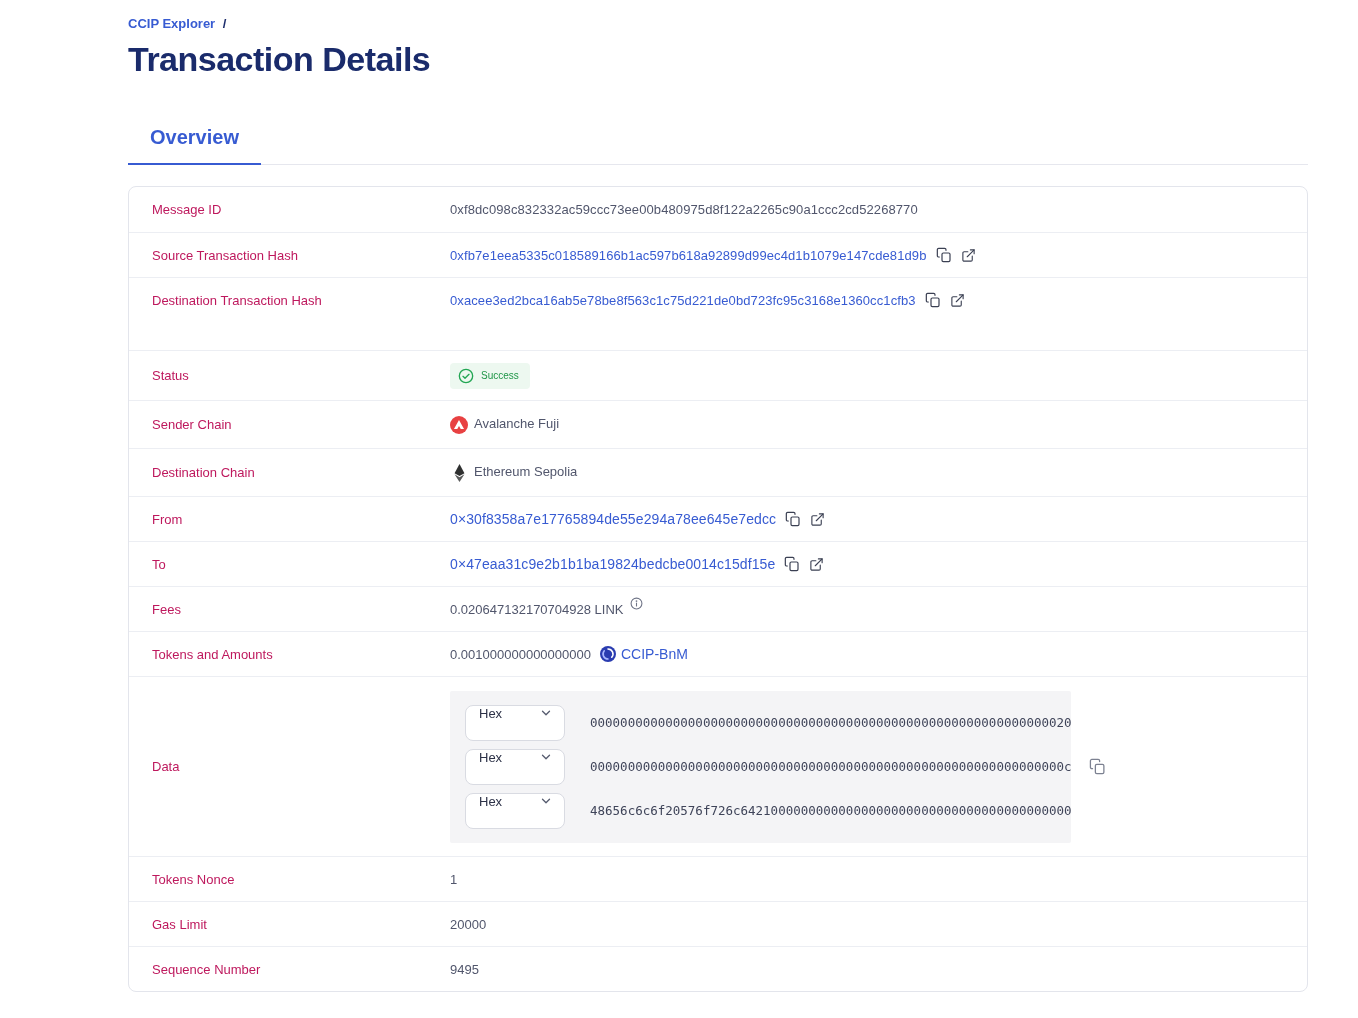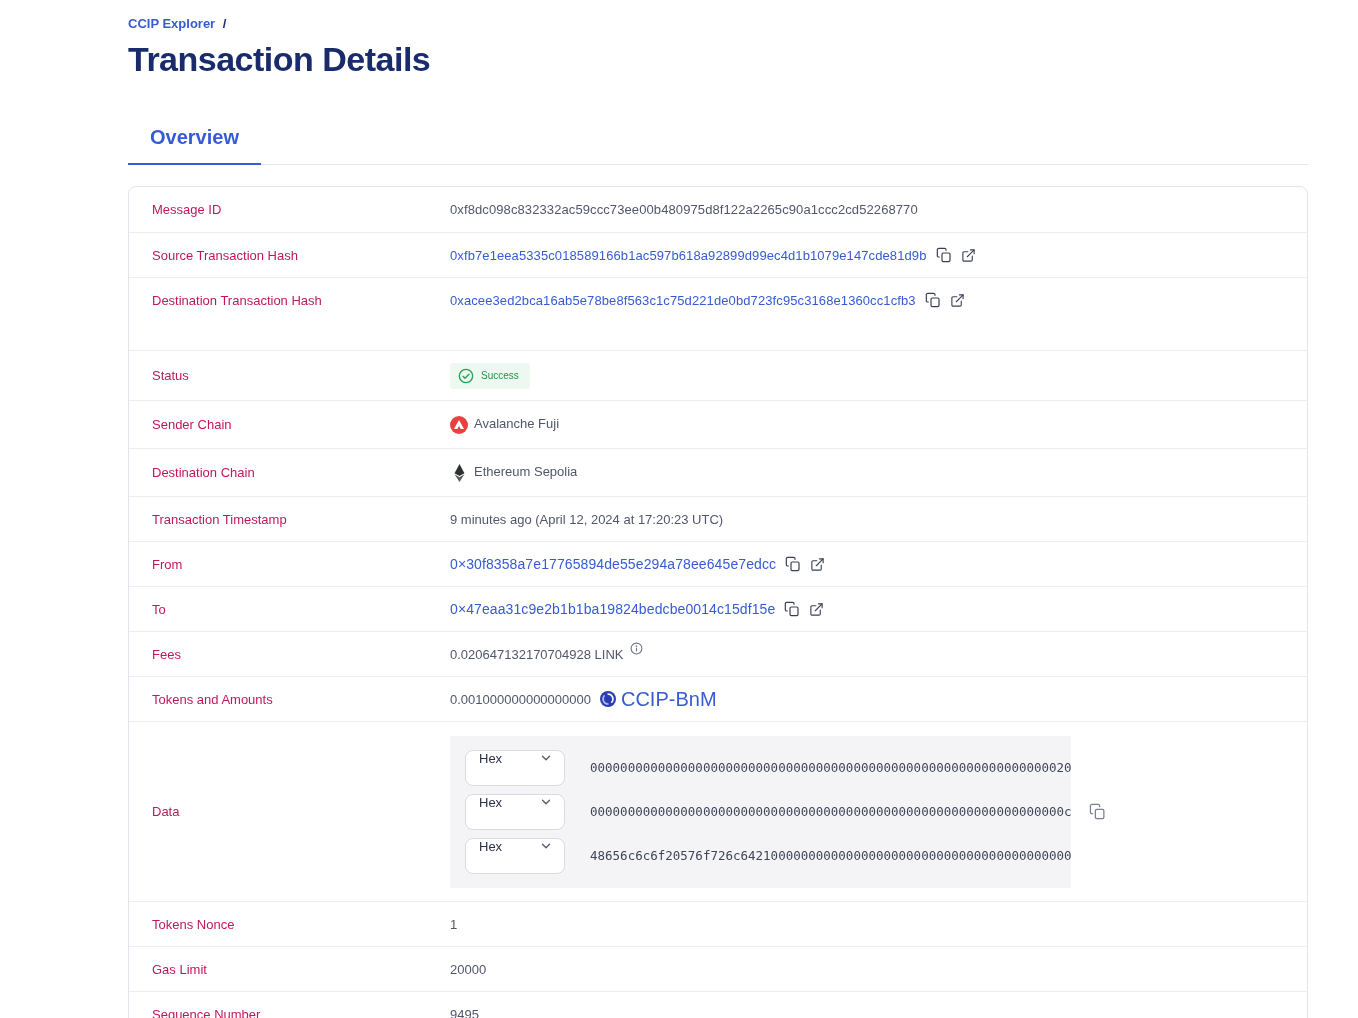--- a/index.html
+++ b/index.html
@@ -67,21 +67,21 @@
     font-size:10px;
   }
 
   .chain-cell { display:flex; align-items:flex-start; gap:6px; }
 
   .info-icon { margin-left:6px; color:#6f7487; transform:translateY(-4px); cursor:pointer; }
 
   .token-cell { display:flex; align-items:center; }
   .token-amount { color:#51566c; }
   .token-icon { margin-left:9px; margin-right:5px; display:inline-flex; }
-  .token-link { font-size:20px; }
+  .token-link { font-size:14px; }
 
   .data-row { min-height:180px; }
   .data-wrap { display:flex; align-items:center; gap:18px; }
   .data-box {
     background:#f4f4f6; border-radius:2px;
     width:621px; padding:14px 15px;
     display:flex; flex-direction:column; gap:8px;
   }
   .data-line { display:flex; align-items:center; min-height:36px; }
   .hex-select {
@@ -205,24 +205,20 @@
         <span style="display:inline-flex; width:18px; justify-content:center;">
             <svg width="11" height="18" viewBox="0 0 16 26">
               <path fill="#2f3030" d="M8 0 L0.8 13.2 L8 17.5 L15.2 13.2 Z"></path>
               <path fill="#5a5b5b" d="M8 19.1 L0.8 14.8 L8 26 L15.2 14.8 Z"></path>
             </svg>
           </span>
         <span>Ethereum Sepolia</span>
       </div>
     </div>
 
-    <div class="row">
-      <div class="row-label">Transaction Timestamp</div>
-      <div class="row-value">9 minutes ago (April 12, 2024 at 17:20:23 UTC)</div>
-    </div>
 
     <div class="row">
       <div class="row-label">From</div>
       <div class="row-value">
         <a class="link-value mono-ish" style="font-size:14px;">0×30f8358a7e17765894de55e294a78ee645e7edcc</a>
         <button class="icon-btn" title="Copy">
           <span>
               <svg width="16" height="16" viewBox="0 0 24 24" fill="none" stroke="currentColor" stroke-width="1.8" stroke-linecap="round" stroke-linejoin="round">
                 <rect x="9" y="9" width="12" height="13" rx="2"></rect>
                 <path d="M5 15H4a2 2 0 0 1-2-2V4a2 2 0 0 1 2-2h9a2 2 0 0 1 2 2v1"></path>

